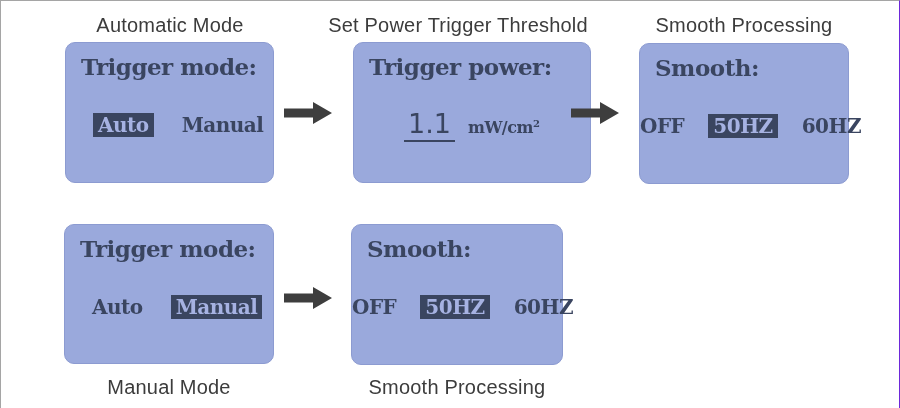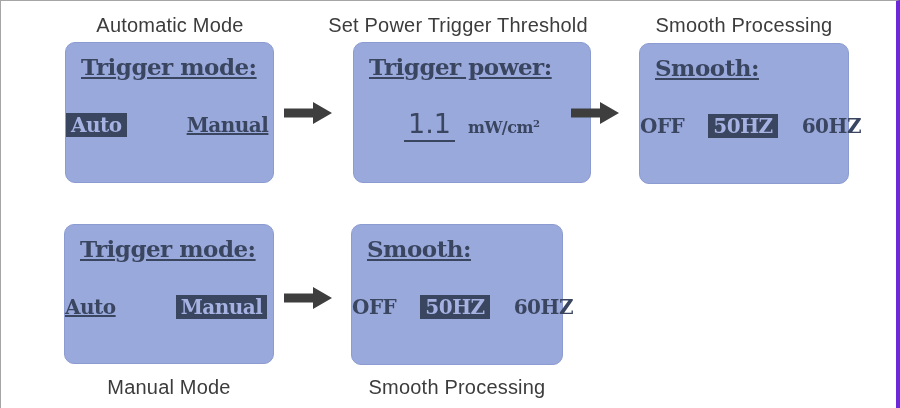--- a/index.html
+++ b/index.html
@@ -5,21 +5,21 @@
   * { margin:0; padding:0; box-sizing:border-box; }
   html,body { background:#ffffff; }
   body { font-family:"Liberation Sans", sans-serif; }
 
   .canvas {
     position:relative;
     width:900px; height:408px;
     background:#ffffff;
     border-top:1px solid #a5a5a5;
     border-left:1px solid #a5a5a5;
-    border-right:4px solid #6d28d9;
+    border-right:1px solid #6d28d9;
     overflow:hidden;
   }
 
   .caption {
     position:absolute;
     text-align:center;
     font-size:20px;
     line-height:24px;
     color:#3c3c3c;
     letter-spacing:0.2px;
@@ -35,35 +35,34 @@
   }
 
   .screen-title {
     position:absolute;
     left:15px; top:10px;
     font-family:"DejaVu Serif", serif;
     font-weight:bold;
     font-size:23px;
     letter-spacing:-0.5px;
     white-space:nowrap;
-    text-decoration:underline;
   }
 
   .options-row {
     position:absolute;
     top:70px; left:0; right:0;
     display:flex;
     align-items:center;
     font-family:"DejaVu Serif", serif;
     font-weight:bold;
     font-size:20px;
     letter-spacing:-0.5px;
     white-space:nowrap;
   }
-  .options-row.mode { gap:60px;text-decoration:underline; }
+  .options-row.mode { padding-left:27px; gap:28px; }
   .options-row.smooth { gap:24px; }
 
   .opt { display:inline-block; line-height:24px; }
   .opt.hl {
     background:#3a4560;
     color:#a6b2e2;
     padding:0 5px;
   }
 
   .value-row {

